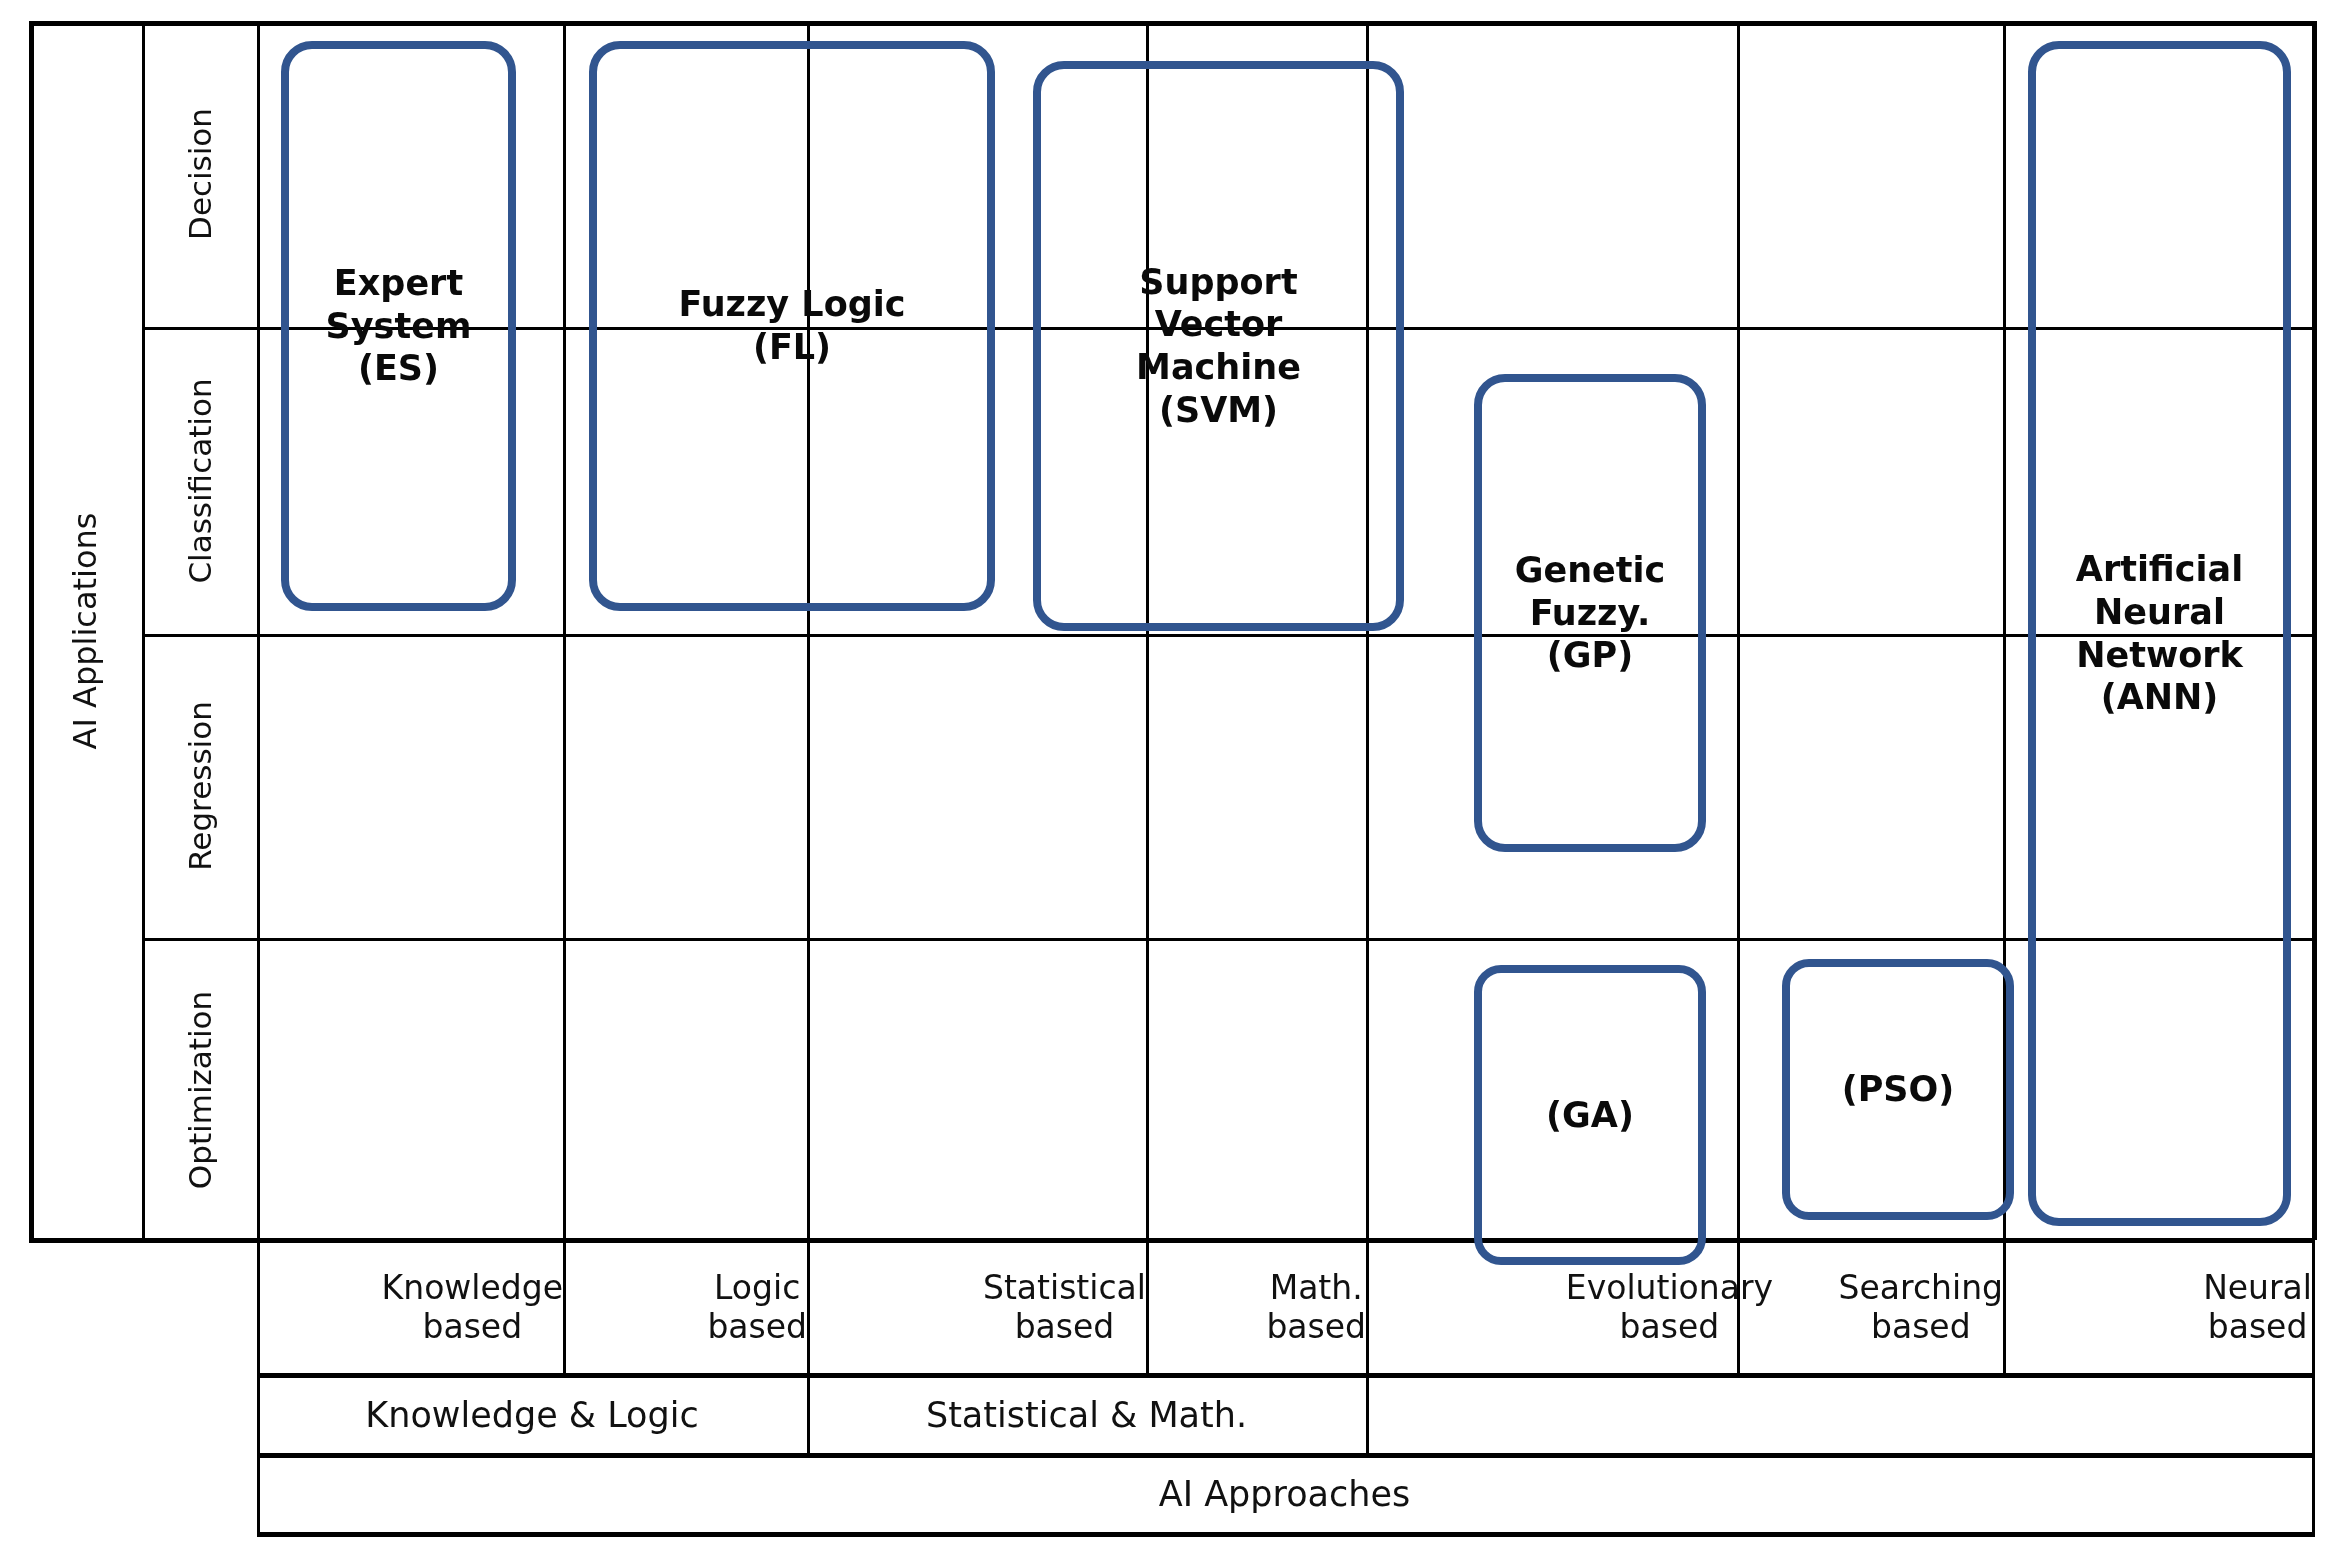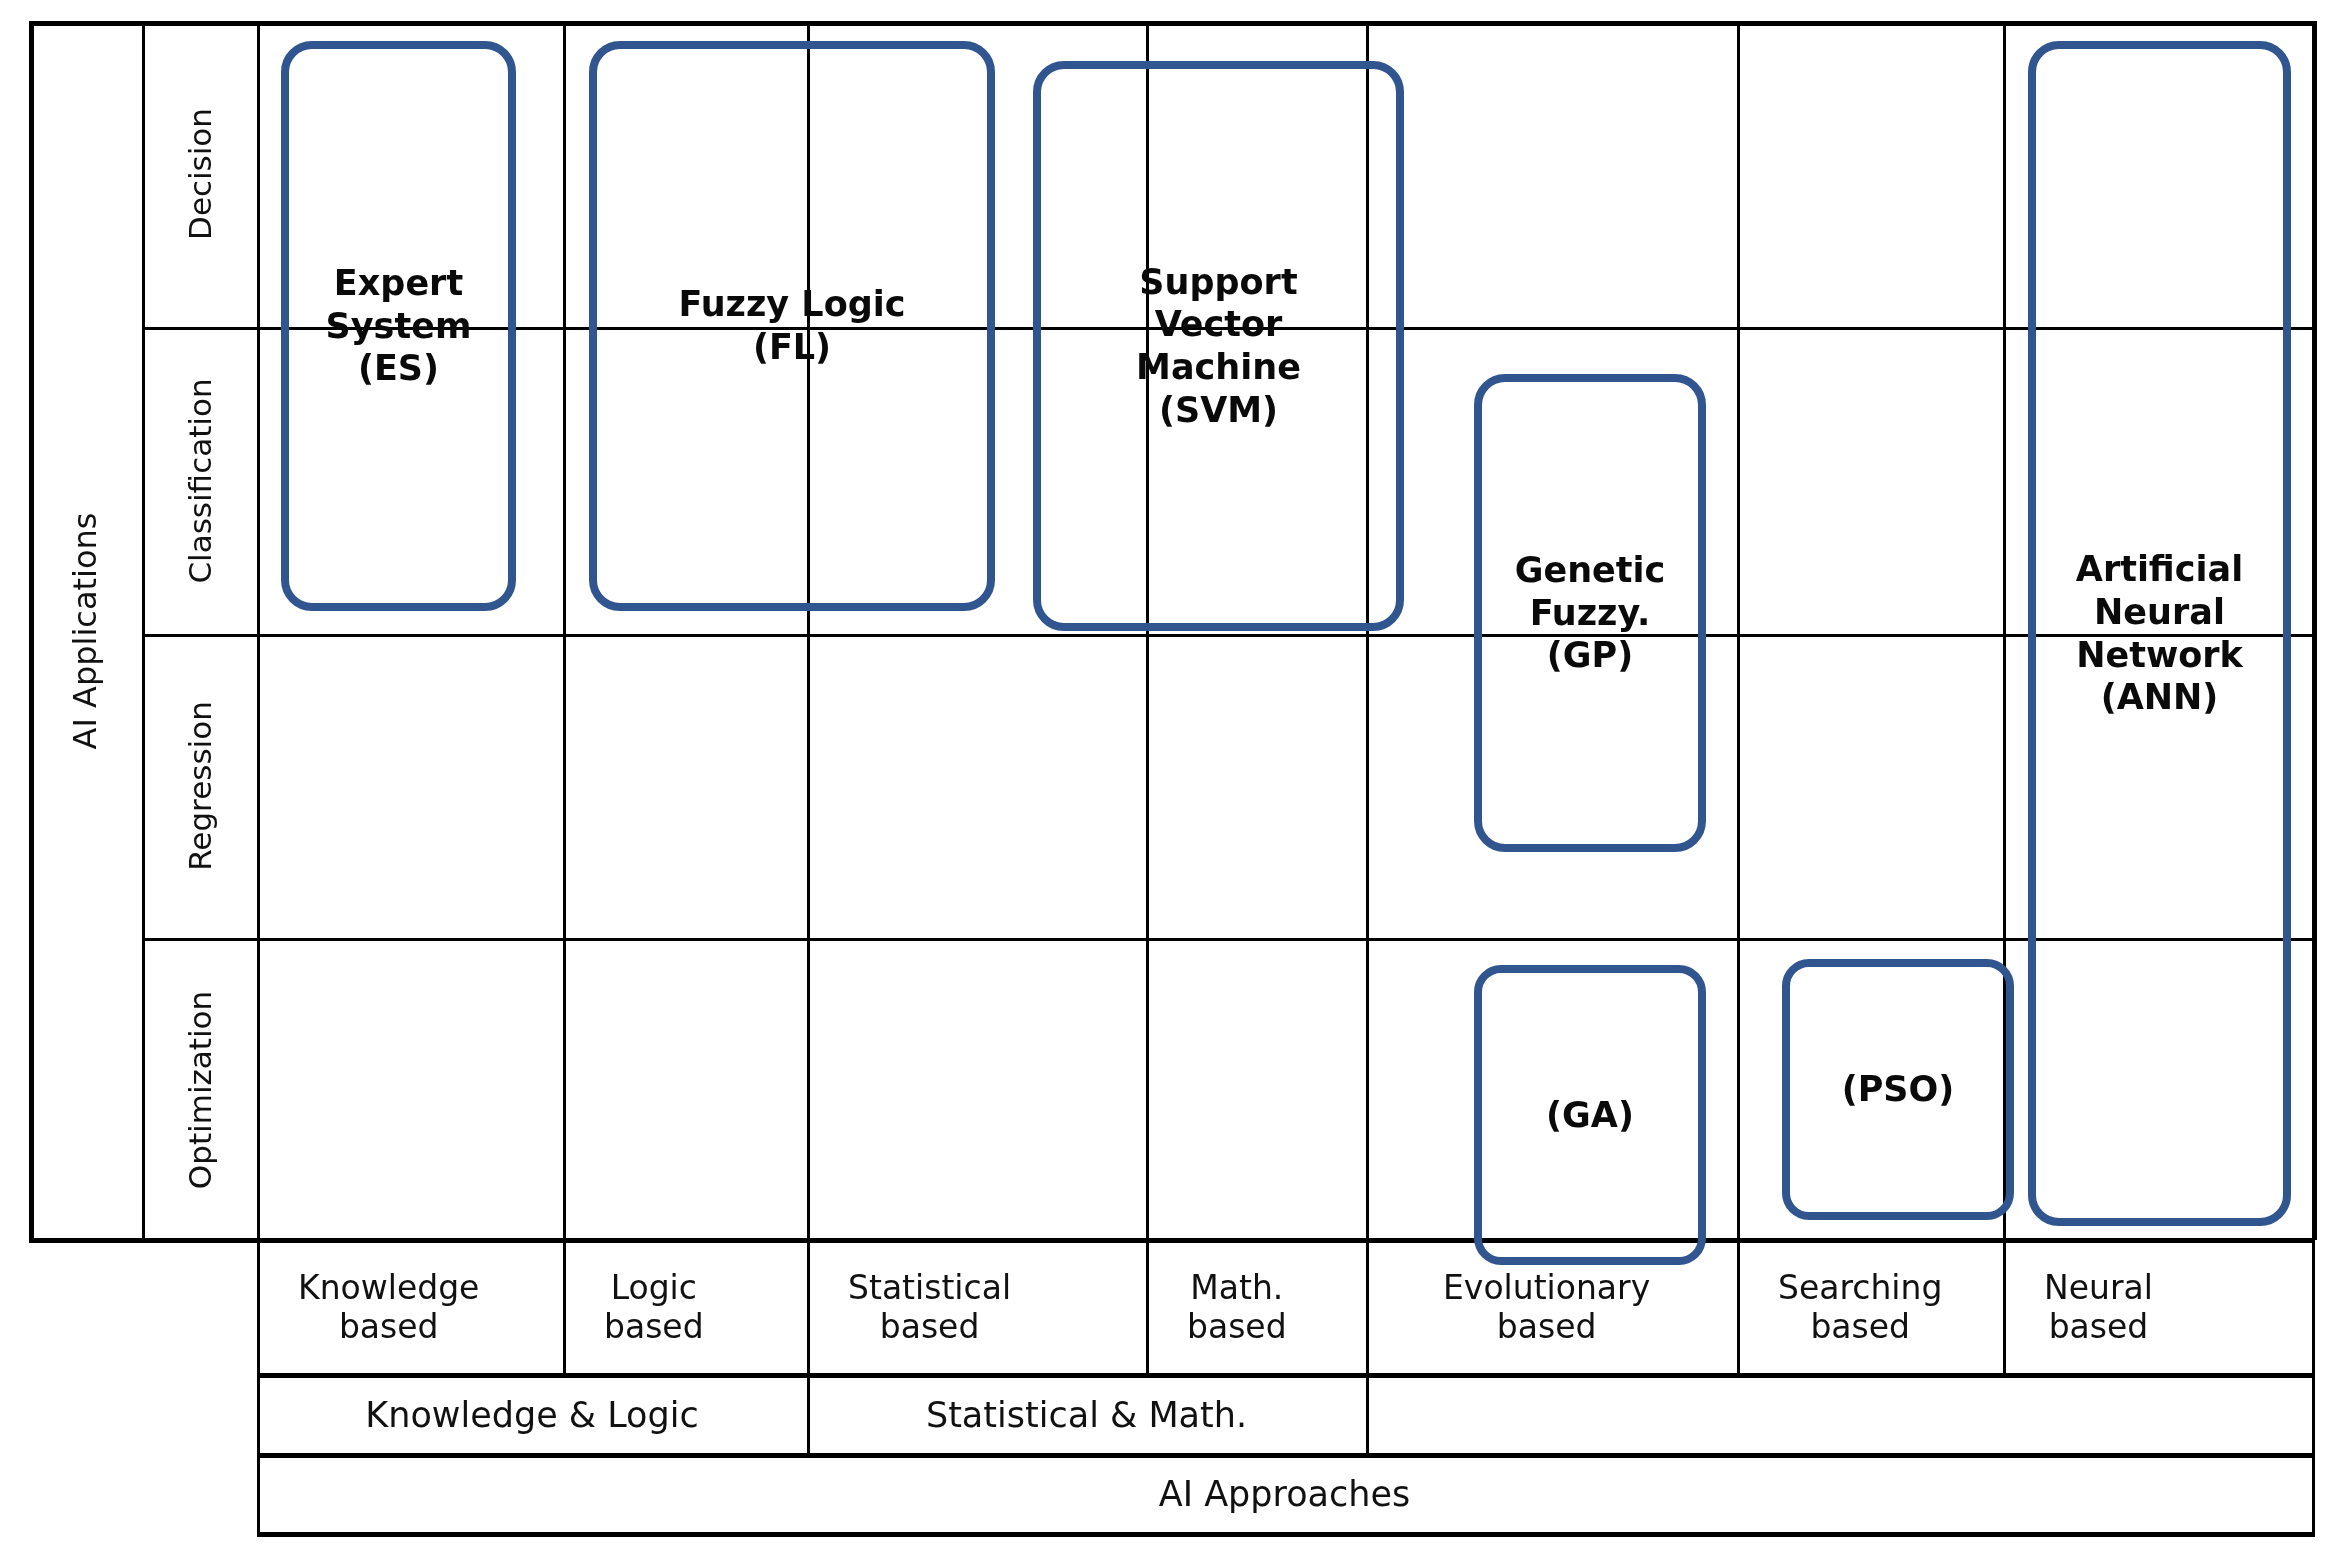--- a/index.html
+++ b/index.html
@@ -74,26 +74,25 @@
     color: #0a0a0a;
     z-index: 5;
   }
   .rbox.small { border-radius: 27px; }
 
   
   .hcell {
     position: absolute;
     display: flex;
     align-items: center;
-    justify-content: flex-start;
+    justify-content: flex-end;
     text-align: center;
     font-size: 33px;
     line-height: 1.18;
     color: #111111;
-    padding-left: 41px;
   }
   .gcell {
     position: absolute;
     display: flex;
     align-items: center;
     justify-content: center;
     text-align: center;
     font-size: 35px;
     color: #111111;
   }

